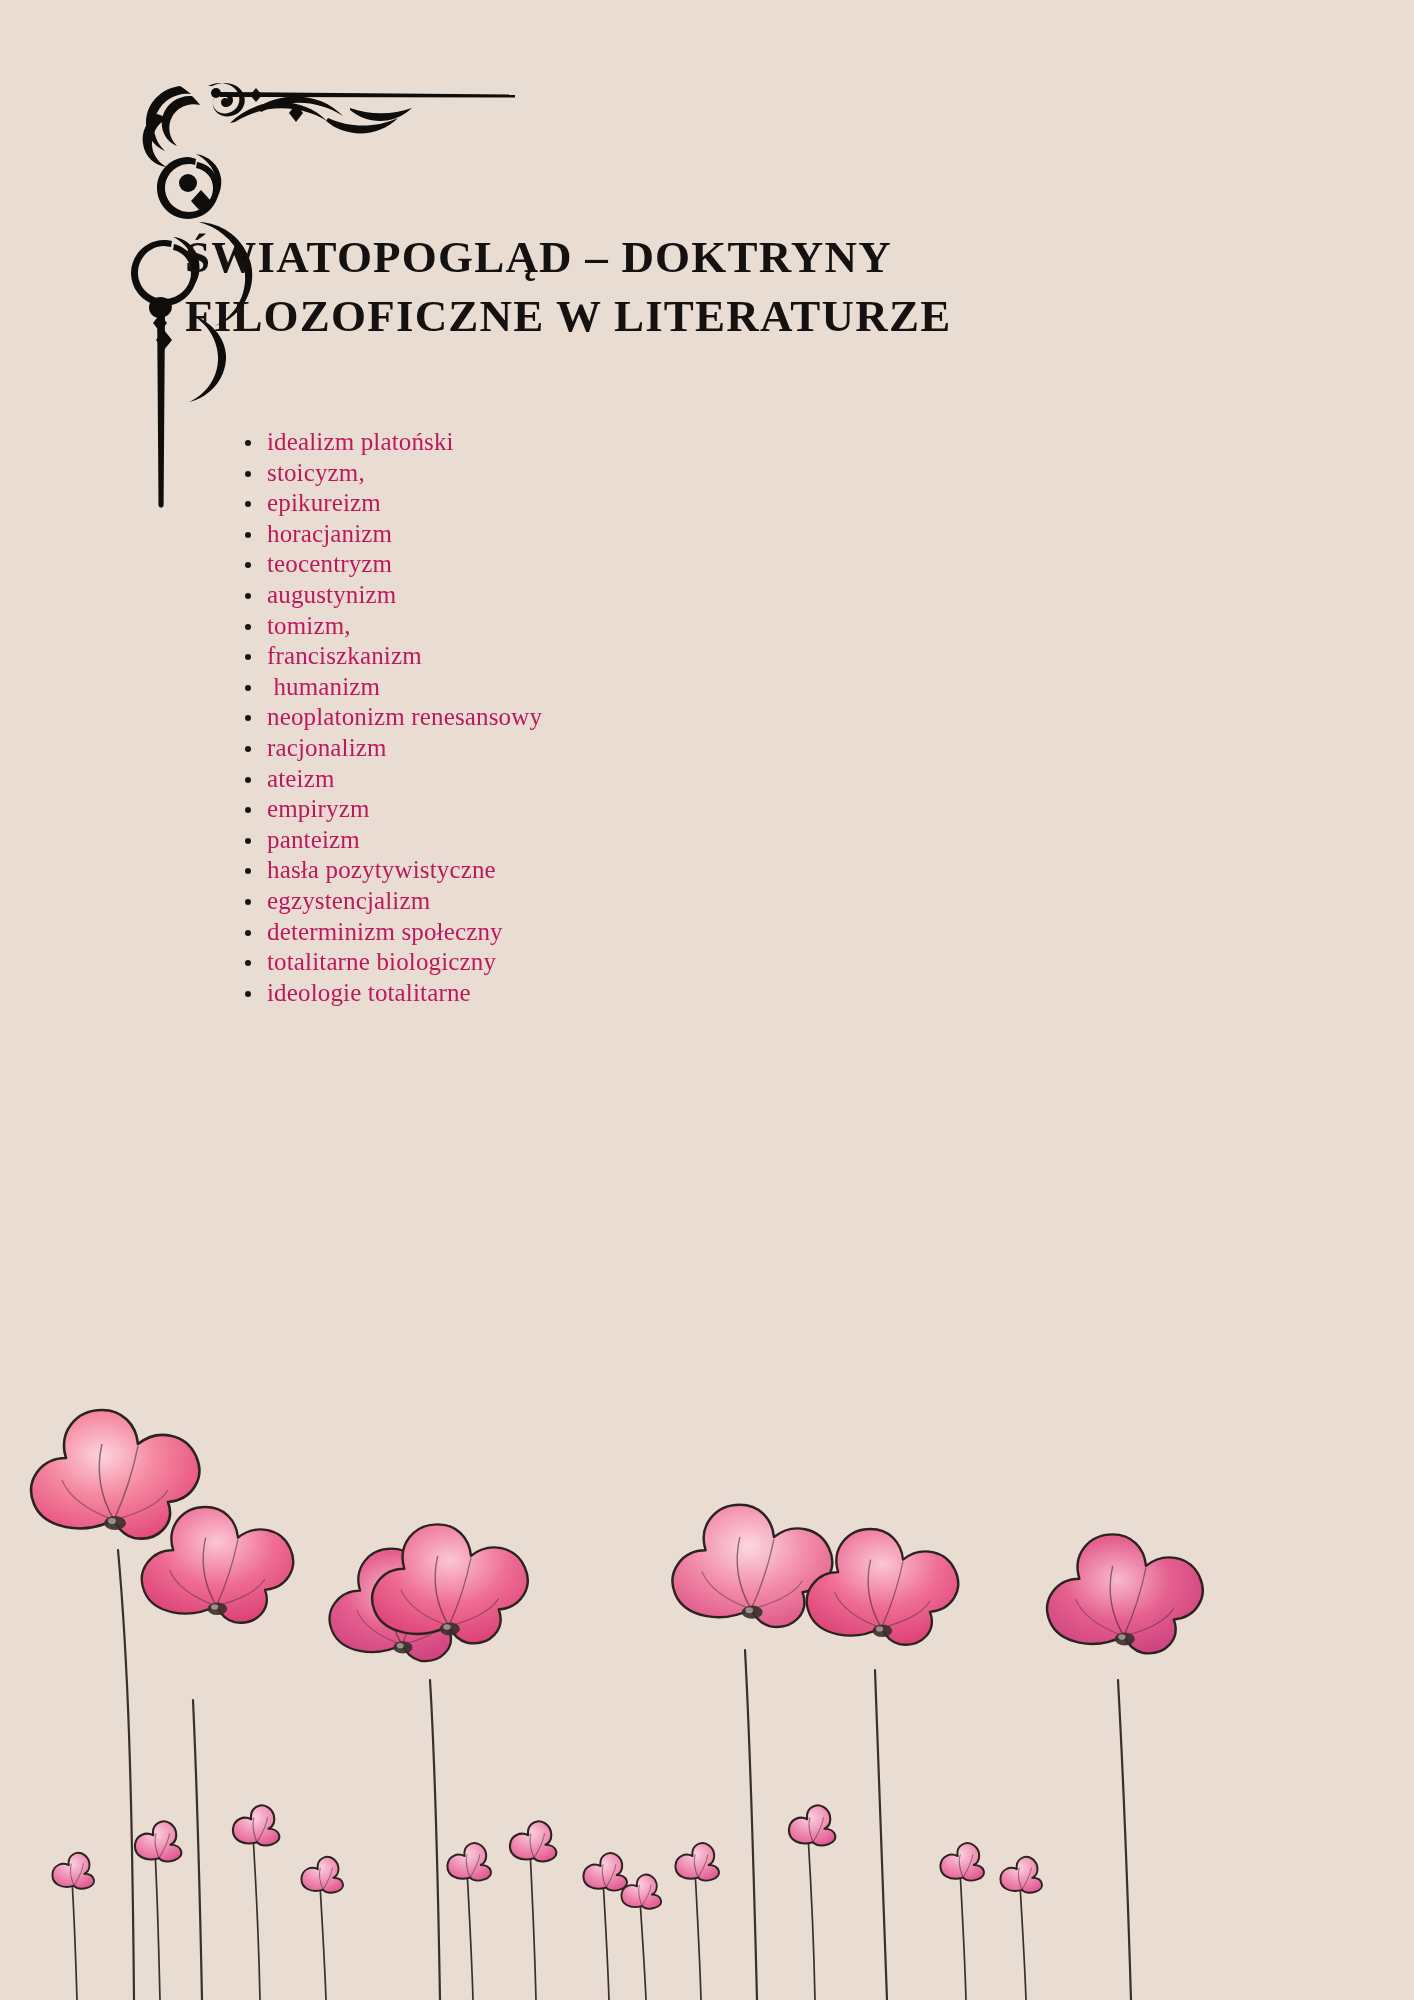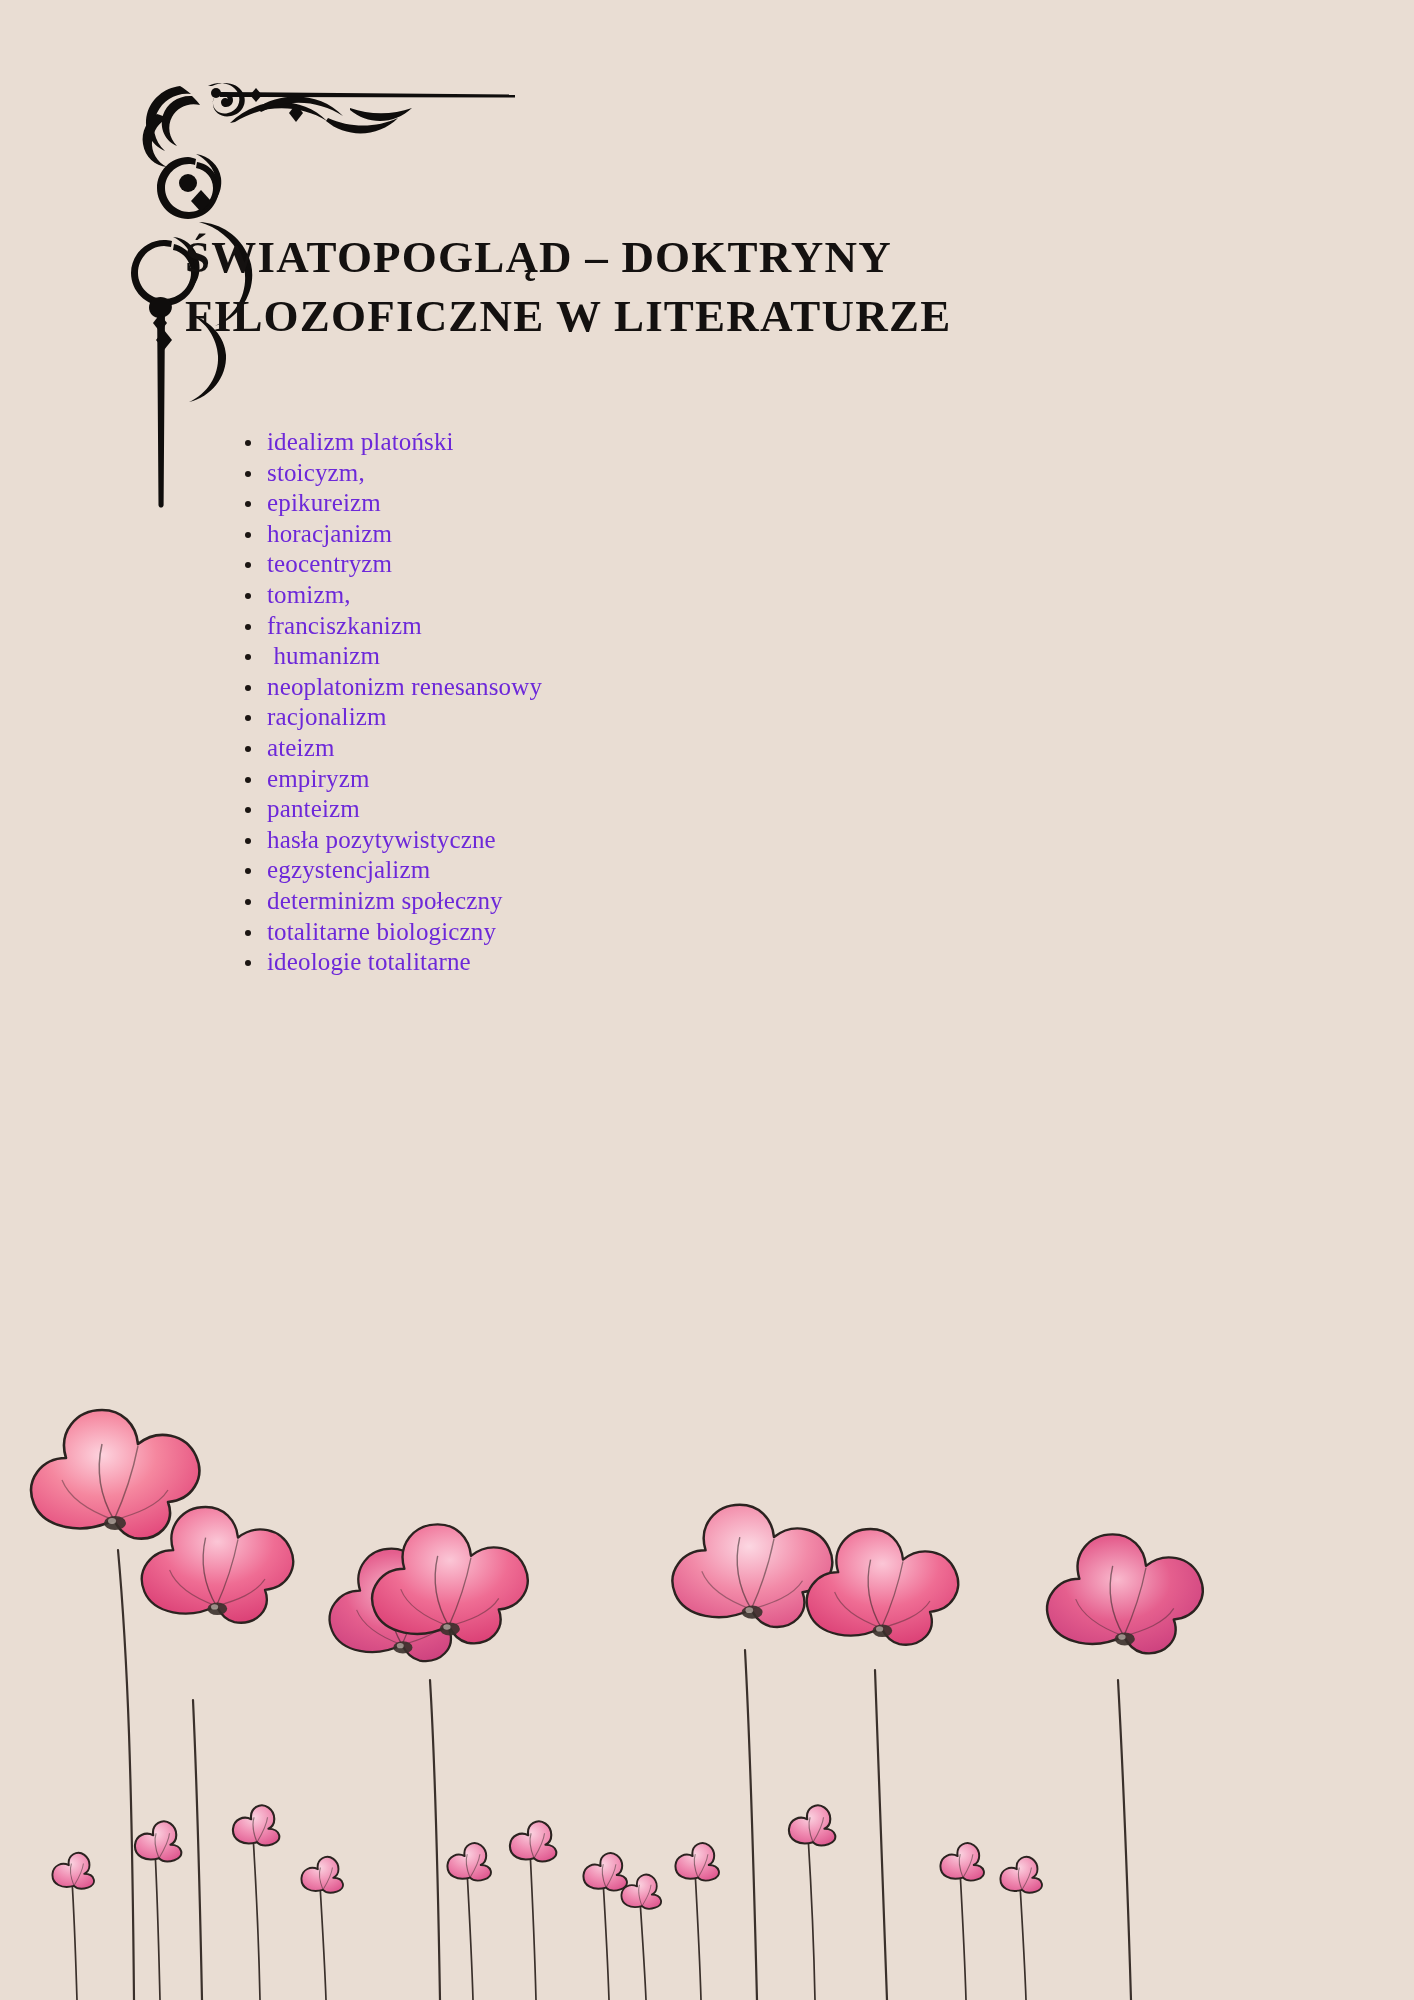--- a/index.html
+++ b/index.html
@@ -56,21 +56,21 @@
     top: 427px;
     width: 700px;
     margin: 0;
     padding: 0;
     list-style: none;
   }
   #doctrine-list li {
     position: relative;
     font-size: 25px;
     line-height: 30.6px;
-    color: #6d28d9;
+    color: #be185d;
     padding-left: 24px;
     white-space: pre;
     letter-spacing: 0.15px;
   }
   #doctrine-list li::before {
     content: "";
     position: absolute;
     left: 2px;
     top: 13px;
     width: 6px;
@@ -156,20 +156,21 @@
     <div class="title-line">ŚWIATOPOGLĄD – DOKTRYNY</div>
     <div class="title-line">FILOZOFICZNE W LITERATURZE</div>
   </div>
 
   <ul id="doctrine-list">
     <li>idealizm platoński</li>
     <li>stoicyzm,</li>
     <li>epikureizm</li>
     <li>horacjanizm</li>
     <li>teocentryzm</li>
+    <li>augustynizm</li>
     <li>tomizm,</li>
     <li>franciszkanizm</li>
     <li> humanizm</li>
     <li>neoplatonizm renesansowy</li>
     <li>racjonalizm</li>
     <li>ateizm</li>
     <li>empiryzm</li>
     <li>panteizm</li>
     <li>hasła pozytywistyczne</li>
     <li>egzystencjalizm</li>

